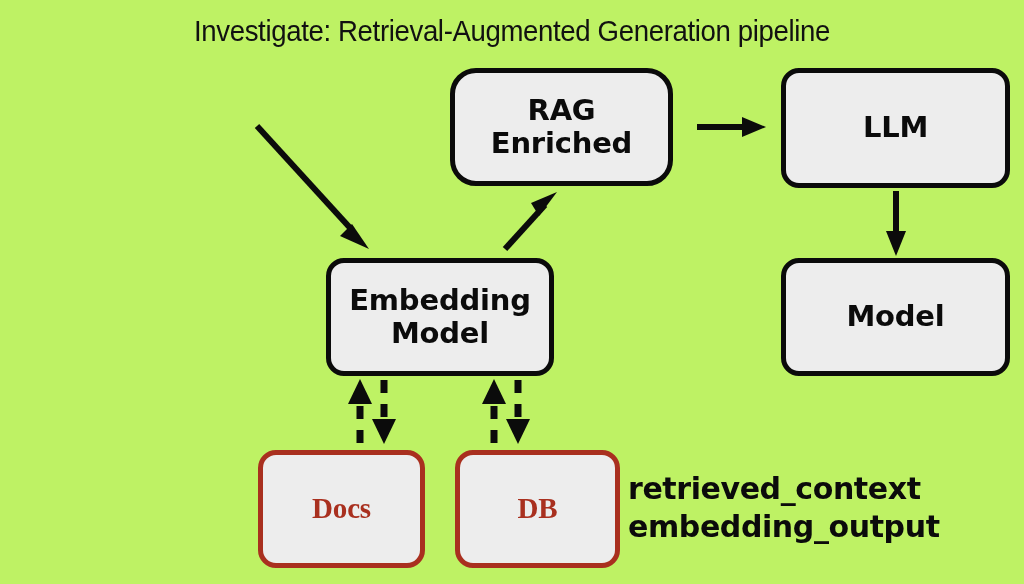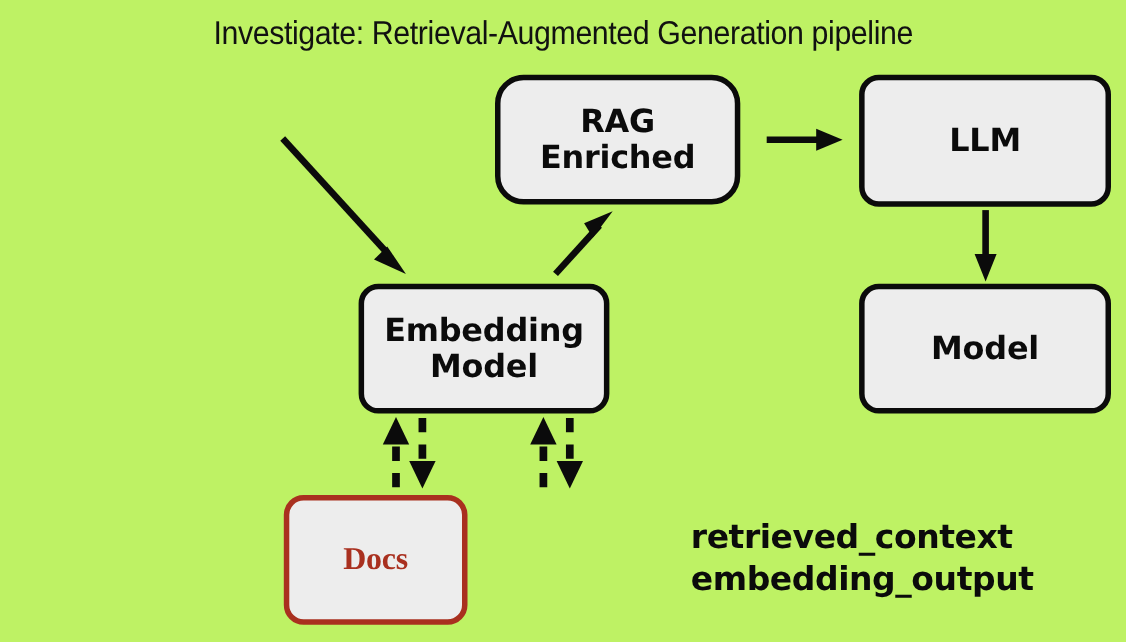--- a/index.html
+++ b/index.html
@@ -168,19 +168,22 @@
   </div>
 
   <div class="node" id="node-output">
     <span class="label">Model</span>
   </div>
 
   <div class="node source" id="node-docs">
     <span class="label">Docs</span>
   </div>
 
+  <div class="node source" id="node-db">
+    <span class="label">DB</span>
+  </div>
 
   <div class="annotations">
     <div class="ann-line">retrieved_context</div>
     <div class="ann-line">embedding_output</div>
   </div>
 
 </div>
 
 </body></html>

